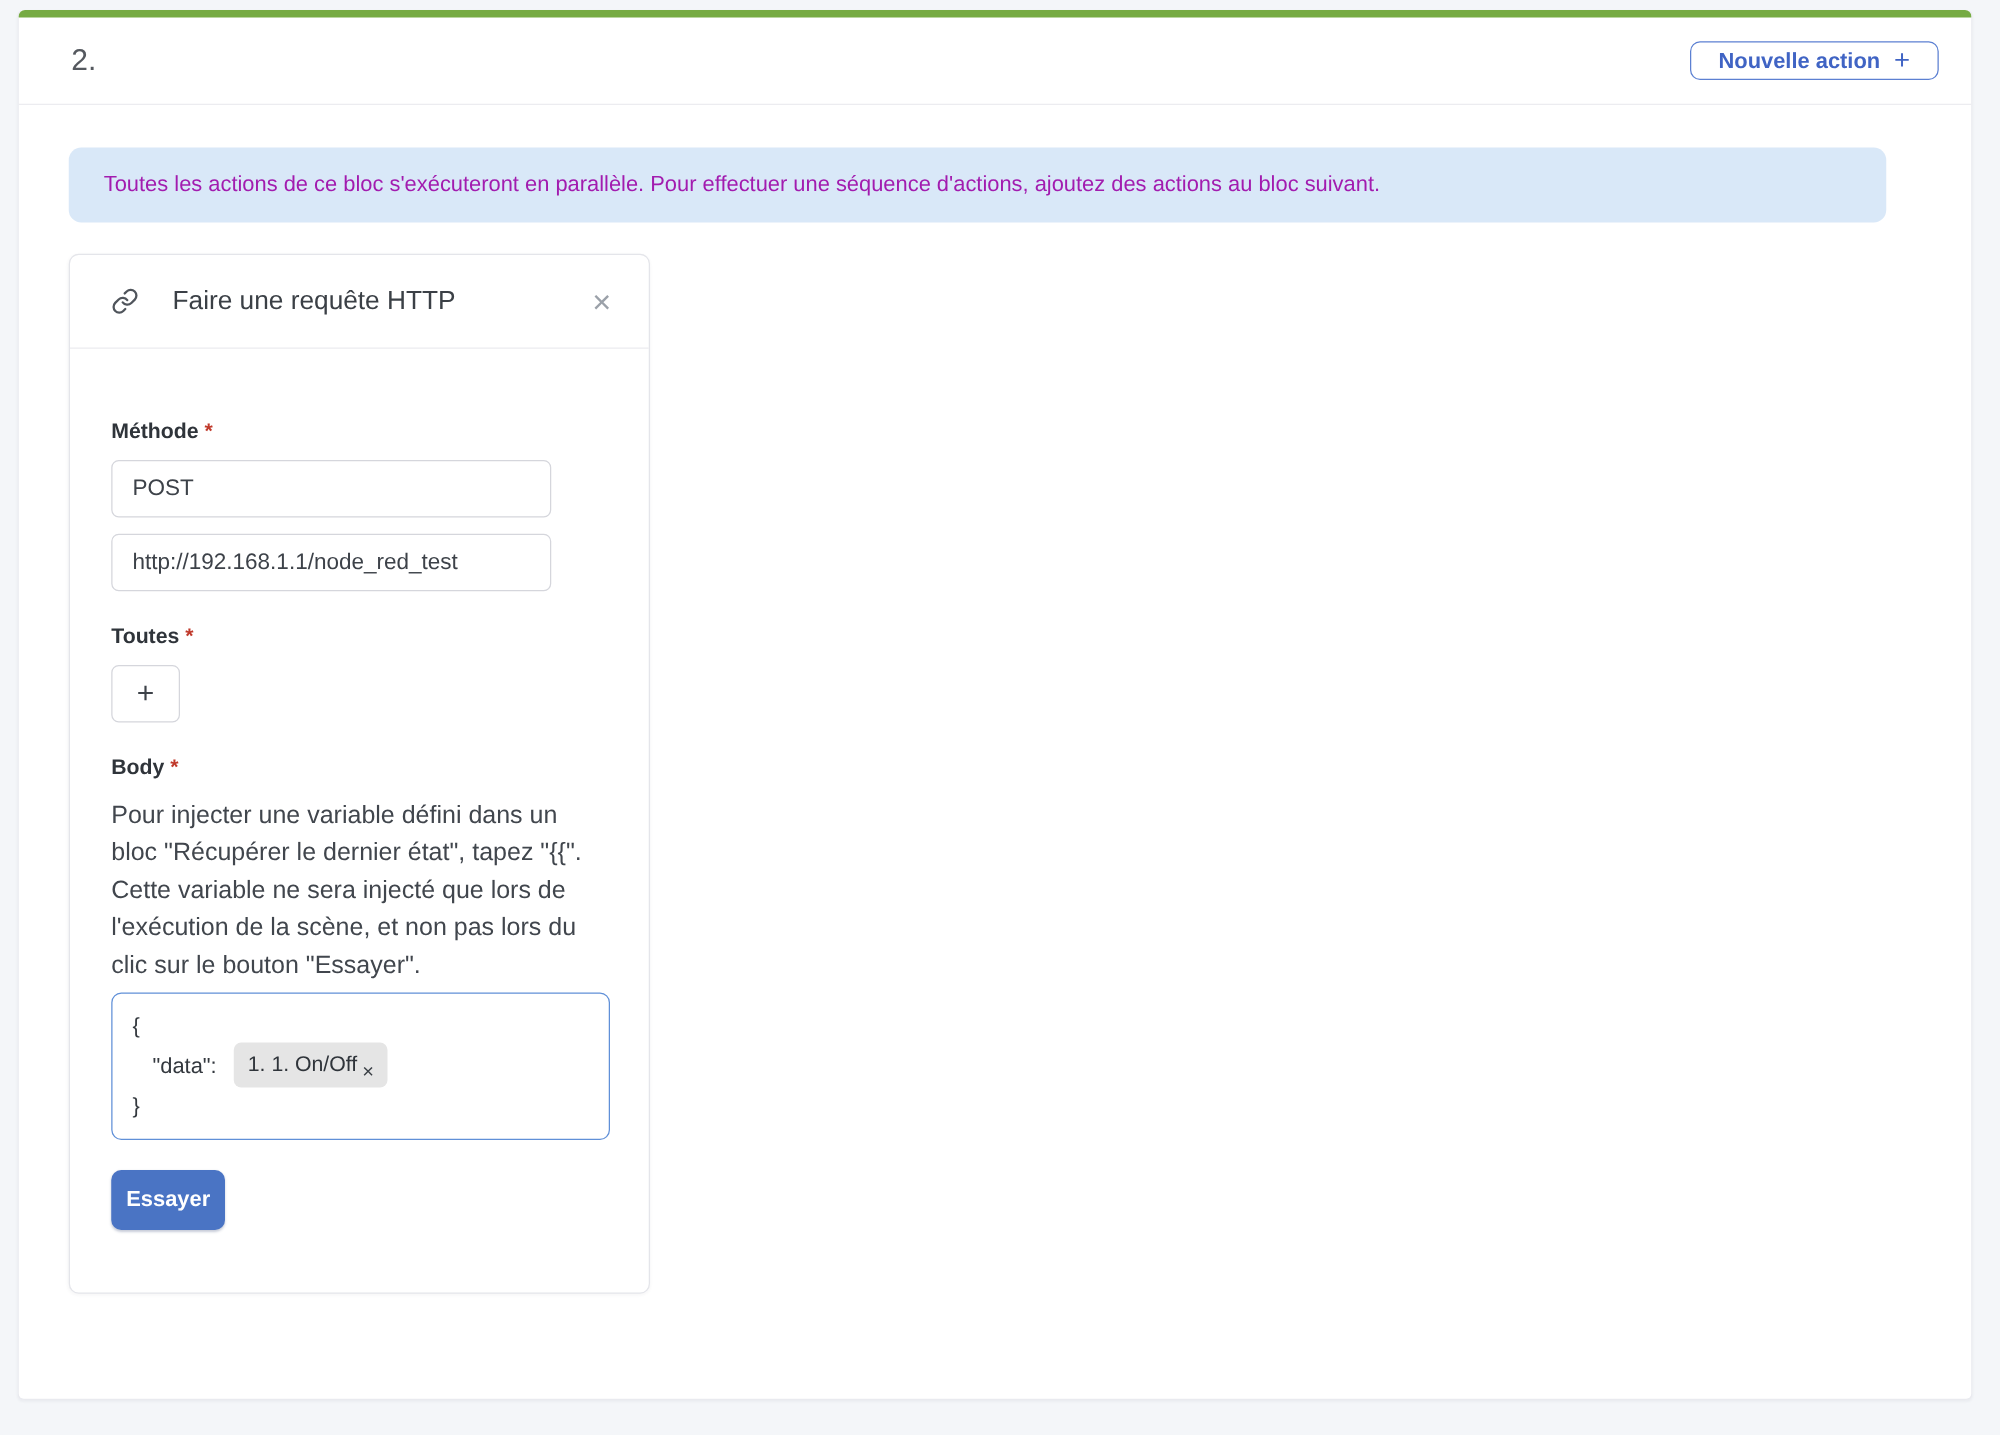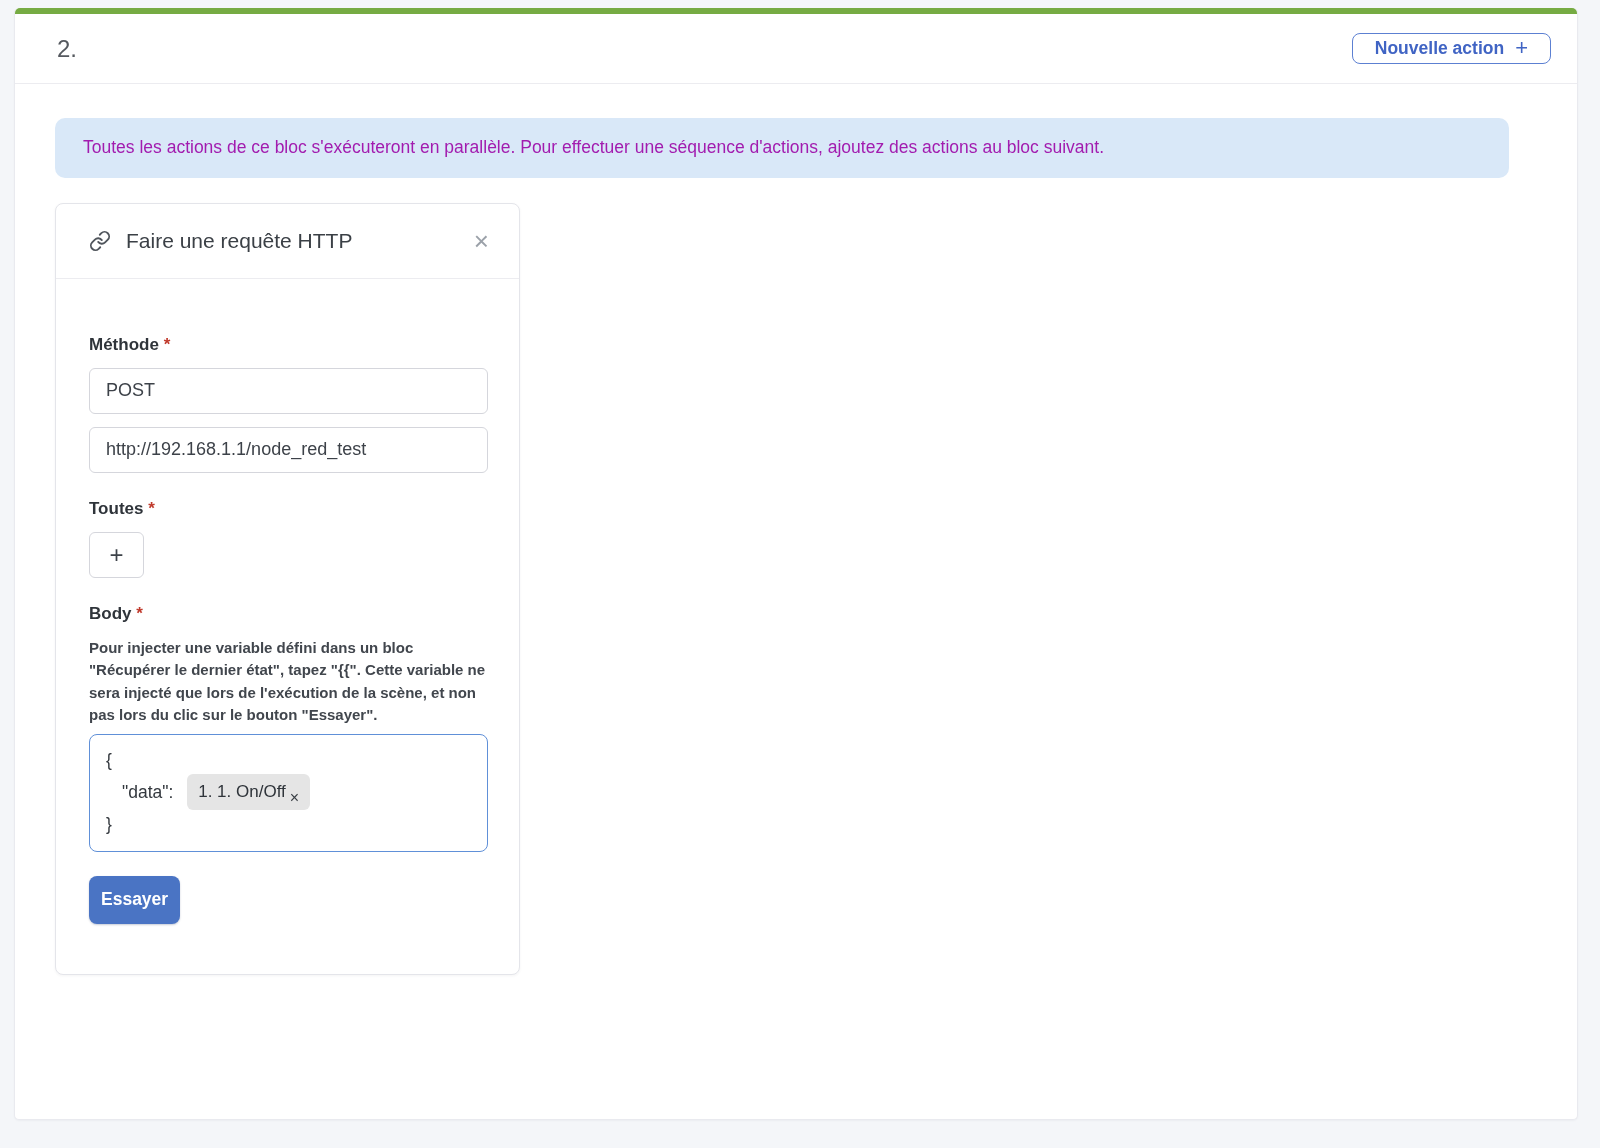--- a/index.html
+++ b/index.html
@@ -47,48 +47,48 @@
   .action-card {
     margin-top:25px; width:465px; background:#ffffff;
     border:1px solid #e4e5ea; border-radius:8px;
     box-shadow:0 1px 3px rgba(30,40,60,0.05);
   }
   .action-card-header {
     height:75px; display:flex; align-items:center;
     padding:0 26px 0 33px; border-bottom:1px solid #ececf0;
   }
   .link-icon { width:22px; height:22px; color:#50555c; flex:0 0 auto; }
-  .action-title { margin-left:15px; font-size:21px; color:#3b4046;text-align:center; }
+  .action-title { margin-left:27px; font-size:21px; color:#3b4046;text-align:center; }
   .close-btn {
     margin-left:auto; background:none; border:none; cursor:pointer;
     font-size:26px; line-height:1; color:#9ba1a9; padding:2px 4px;
     font-family:"Liberation Sans", sans-serif;
   }
 
   .action-card-body { padding:30px 33px 50px; }
   .action-desc { font-size:18px; line-height:1.6; color:#3f444b; max-width:386px; }
 
   .field-label { margin-top:26px; font-size:17px; font-weight:bold; color:#2f343a; }
   .field-label .req { color:#c0392b; font-weight:bold; }
 
   .text-input {
-    display:block; margin-top:13px; width:399px; height:46px;
+    display:block; margin-top:13px; width:352px; height:46px;
     border:1px solid #d5d6dc; border-radius:6px;
     padding:0 16px; font-size:18px; color:#3d4249;
     font-family:"Liberation Sans", sans-serif; background:#fff; outline:none;
   }
 
   .add-header-btn {
     display:block; margin-top:13px; width:55px; height:46px;
     border:1px solid #d5d6dc; border-radius:6px; background:#fff;
     font-size:24px; color:#3d4249; cursor:pointer; line-height:1;
     font-family:"Liberation Sans", sans-serif;
   }
 
-  .field-help { margin-top:13px; font-size:15px; line-height:1.5; color:#41464d; max-width:399px;font-weight:bold; }
+  .field-help { margin-top:13px; font-size:20px; line-height:1.5; color:#41464d; max-width:399px; }
 
   .body-editor {
     margin-top:7px; width:399px; min-height:102px;
     border:1.5px solid #6090d8; border-radius:8px;
     padding:11px 16px 13px; font-size:17.5px; color:#33383e;
     cursor:text; background:#fff;
   }
   .editor-line { line-height:1.62; }
   .editor-line.indent { padding-left:16px; display:flex; align-items:center; }
   .editor-key { white-space:pre; }

